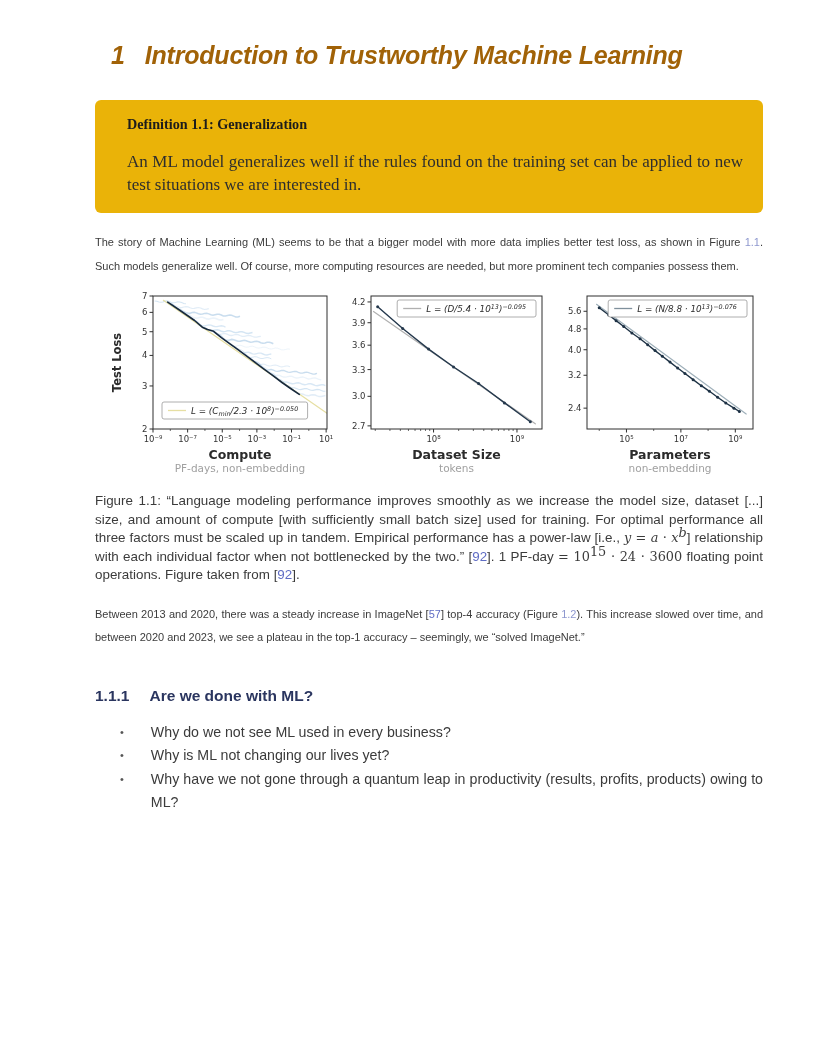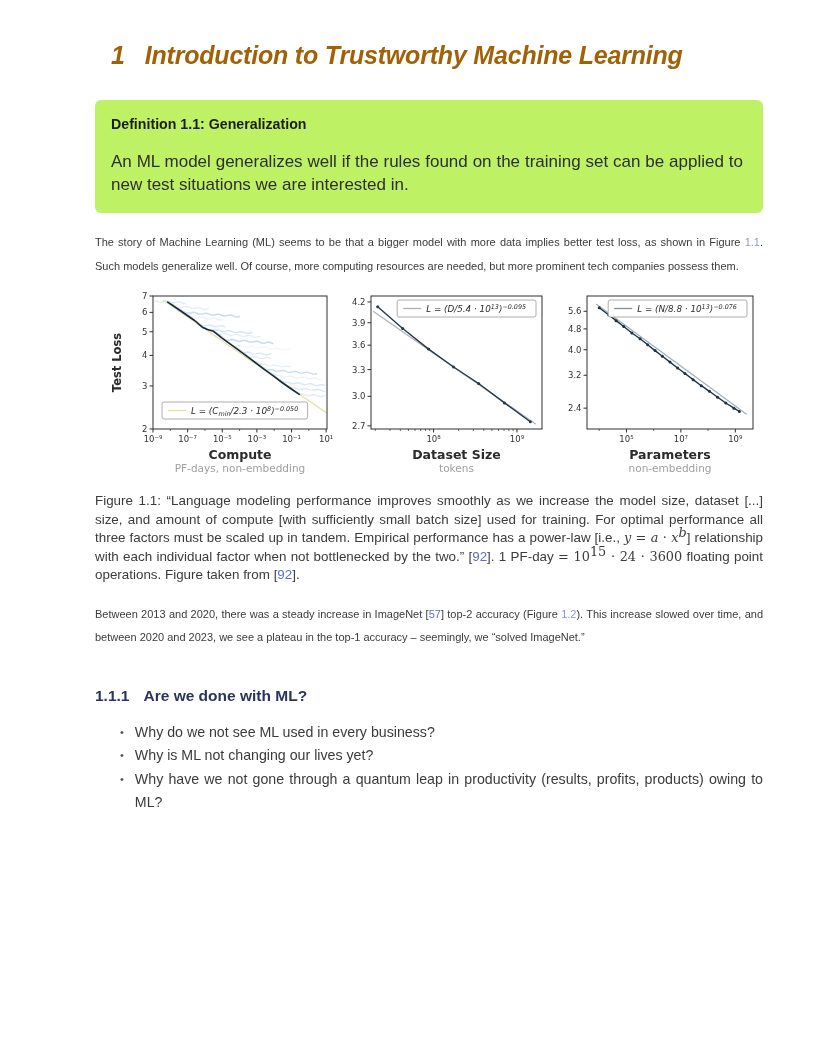--- a/index.html
+++ b/index.html
@@ -3,36 +3,36 @@
 <meta charset="utf-8">
 <style>
   html,body{margin:0;padding:0;background:#ffffff;}
   body{width:816px;height:1048px;font-family:"Liberation Sans",sans-serif;color:#3b3b3b;overflow:hidden;}
   .page{padding:16px 53px 0 95px;}
   h1{color:#a16207;font-size:25px;line-height:46px;font-weight:700;margin:16px;letter-spacing:-0.2px;font-style:italic;}
   h1 .hnum{margin-right:20px;}
   h2{color:#2a355f;font-size:17.5px;line-height:26px;font-weight:700;margin:38px 0 0 0;}
   h2 .hnum{margin-right:16px;}
   h3{color:#2a355f;font-size:15.5px;line-height:24px;font-weight:700;margin:34px 0 0 0;}
-  h3 .hnum{margin-right:14px;}
-  .defbox{margin-top:22px;background:#bef264;border-radius:6px;padding:15px 20px 17px 16px;}
+  h3 .hnum{margin-right:20px;}
+  .defbox{margin-top:22px;background:#eab308;border-radius:6px;padding:15px 20px 17px 32px;font-family:Liberation Serif, serif;}
   .def-title{font-weight:700;font-size:14.2px;color:#1c1c1c;line-height:19px;}
   .def-body{margin-top:16px;font-size:17px;line-height:23px;text-align:justify;color:#2e2e2e;}
   p.body{font-size:11px;line-height:23.5px;text-align:justify;margin:18px 0 0 0;}
   p.caption{font-size:13.4px;line-height:18.6px;text-align:justify;margin:16px 0 0 0;}
   .figure-row{margin:12px 0 0 14px;display:flex;gap:8px;align-items:flex-start;}
   a.fig-link{color:#8d97ce;text-decoration:none;}
   a.cite-link{color:#5f6cc4;text-decoration:none;}
   sup,sub{font-size:70%;line-height:0;}
   .math{font-family:"DejaVu Serif",serif;font-size:96%;}
   .it{font-style:italic;}
   .bullets{margin-top:13px;padding-left:25px;}
   .bullet-row{display:flex;gap:11px;font-size:14.2px;line-height:23.5px;text-align:justify;}
   .bullet-row .dot{color:#555;font-size:11px;line-height:23.5px;flex:0 0 auto;}
-  .bullet-row .bullet-text{flex:1;}
+  .bullet-row .bullet-text{flex:1;margin-left:16px;}
   svg text{font-family:"DejaVu Sans",sans-serif;}
 </style>
 </head>
 <body>
 
 <div class="page">
 
   <h1><span class="hnum">1</span><span>Introduction to Trustworthy Machine Learning</span></h1>
 
 
@@ -210,21 +210,21 @@
         <text x="113" y="169" text-anchor="middle" font-size="12.5" font-weight="bold" fill="#2b2b2b">Parameters</text>
         <text x="113" y="182" text-anchor="middle" font-size="10.5" fill="#a0a0a0">non-embedding</text>
         <rect x="51.20000000000002" y="10" width="138.79999999999998" height="17" fill="#ffffff" stroke="#999" stroke-width="0.8" rx="2"></rect>
         <line x1="57.20000000000002" y1="18.5" x2="75.20000000000002" y2="18.5" stroke="#7f909c" stroke-width="1.3"></line>
         <text x="80.20000000000002" y="21.7" font-size="8.8" font-style="italic" fill="#2b2b2b"><tspan dy="0" font-size="8.8">L = (N/8.8 · 10</tspan><tspan dy="-3.2" font-size="6.4">13</tspan><tspan dy="3.2" font-size="8.8">)</tspan><tspan dy="-3.2" font-size="6.4">−0.076</tspan></text>
       </svg>
   </div>
 
   <p class="caption"><span>Figure 1.1: “Language modeling performance improves smoothly as we increase the model size, dataset [...] size, and amount of compute [with sufficiently small batch size] used for training. For optimal performance all three factors must be scaled up in tandem. Empirical performance has a power-law [i.e., </span><span class="it math">y</span><span class="math"> = </span><span class="it math">a</span><span class="math"> · </span><span class="it math">x</span><sup class="it math">b</sup><span>] relationship with each individual factor when not bottlenecked by the two.” [</span><a href="#" class="cite-link">92</a><span>]. 1 PF-day </span><span class="math">= 10</span><sup class="math">15</sup><span class="math"> · 24 · 3600</span><span> floating point operations. Figure taken from [</span><a href="#" class="cite-link">92</a><span>].</span></p>
 
-  <p class="body"><span>Between 2013 and 2020, there was a steady increase in ImageNet [</span><a href="#" class="cite-link">57</a><span>] top-2 accuracy (Figure </span><a href="#" class="fig-link">1.2</a><span>). This increase slowed over time, and between 2020 and 2023, we see a plateau in the top-1 accuracy – seemingly, we “solved ImageNet.”</span></p>
+  <p class="body"><span>Between 2013 and 2020, there was a steady increase in ImageNet [</span><a href="#" class="cite-link">57</a><span>] top-4 accuracy (Figure </span><a href="#" class="fig-link">1.2</a><span>). This increase slowed over time, and between 2020 and 2023, we see a plateau in the top-1 accuracy – seemingly, we “solved ImageNet.”</span></p>
 
   <h3><span class="hnum">1.1.1</span><span>Are we done with ML?</span></h3>
 
 
   <div class="bullets">
       <div class="bullet-row">
         <span class="dot">•</span>
         <span class="bullet-text">Why do we not see ML used in every business?</span>
       </div>
       <div class="bullet-row">

